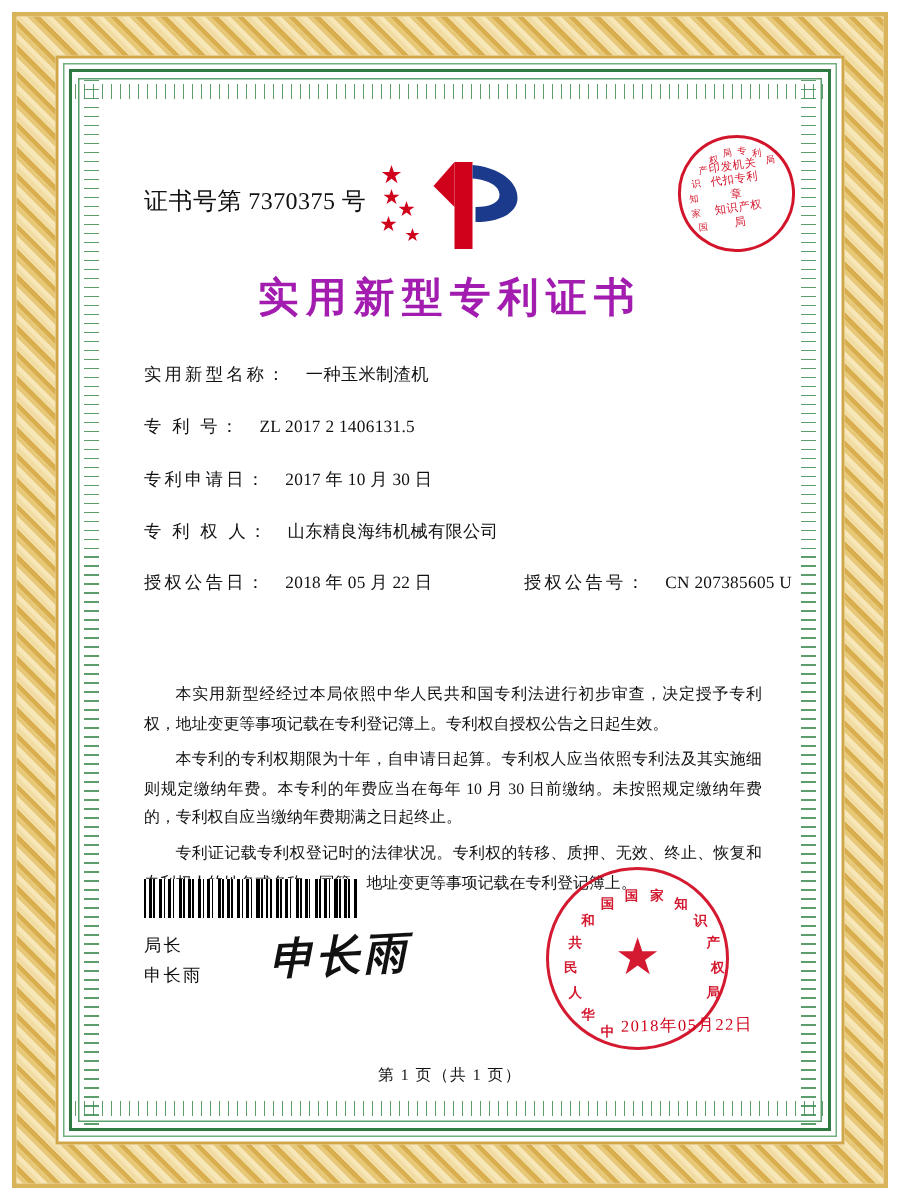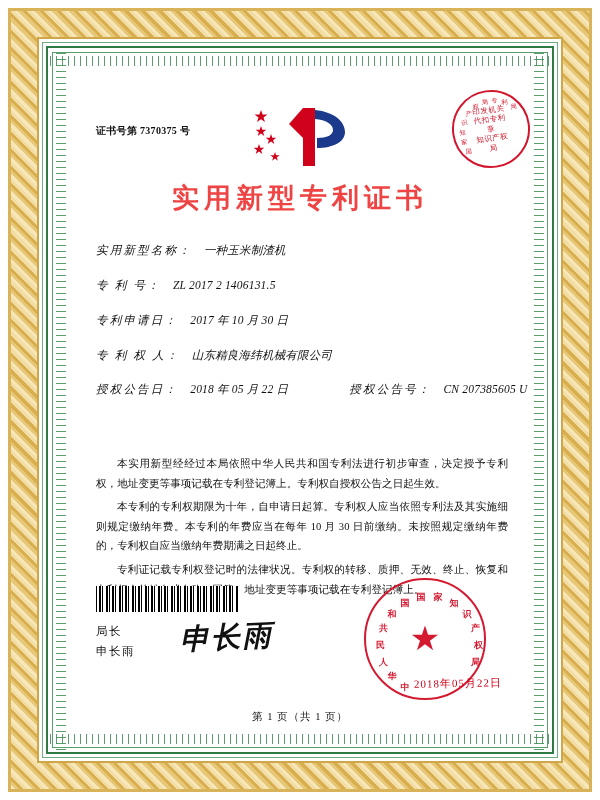--- a/index.html
+++ b/index.html
@@ -110,25 +110,24 @@
     right: 62px;
     bottom: 62px;
     color: #111;
   }
 
   
   .cert-no {
     position: absolute;
     left: 34px;
     top: 62px;
-    font-size: 10px;
+    font-size: 16px;
     letter-spacing: .3px;
     color: #111;
     white-space: nowrap;
-    font-weight: bold;
   }
 
   
   .logo {
     position: absolute;
     left: 50%;
     top: 42px;
     transform: translateX(-50%);
     width: 110px;
     height: 66px;
@@ -173,39 +172,38 @@
   
   .main-title {
     position: absolute;
     left: 0;
     right: 0;
     top: 118px;
     text-align: center;
     font-size: 27px;
     font-weight: bold;
     letter-spacing: 5px;
-    color: #ef4444;
+    color: #a21caf;
     font-family: "Liberation Serif", serif;
   }
 
   
   .fields {
     position: absolute;
     left: 34px;
     right: 30px;
     top: 178px;
     font-size: 11.5px;
     line-height: 1.9;
   }
   .field-row {
     display: flex;
     align-items: baseline;
     margin-bottom: 13px;
     white-space: nowrap;
-    font-style: italic;
   }
   .field-label {
     flex: 0 0 auto;
     letter-spacing: 2.2px;
     color: #111;
   }
   .field-value {
     margin-left: 12px;
     color: #111;
     letter-spacing: .2px;

